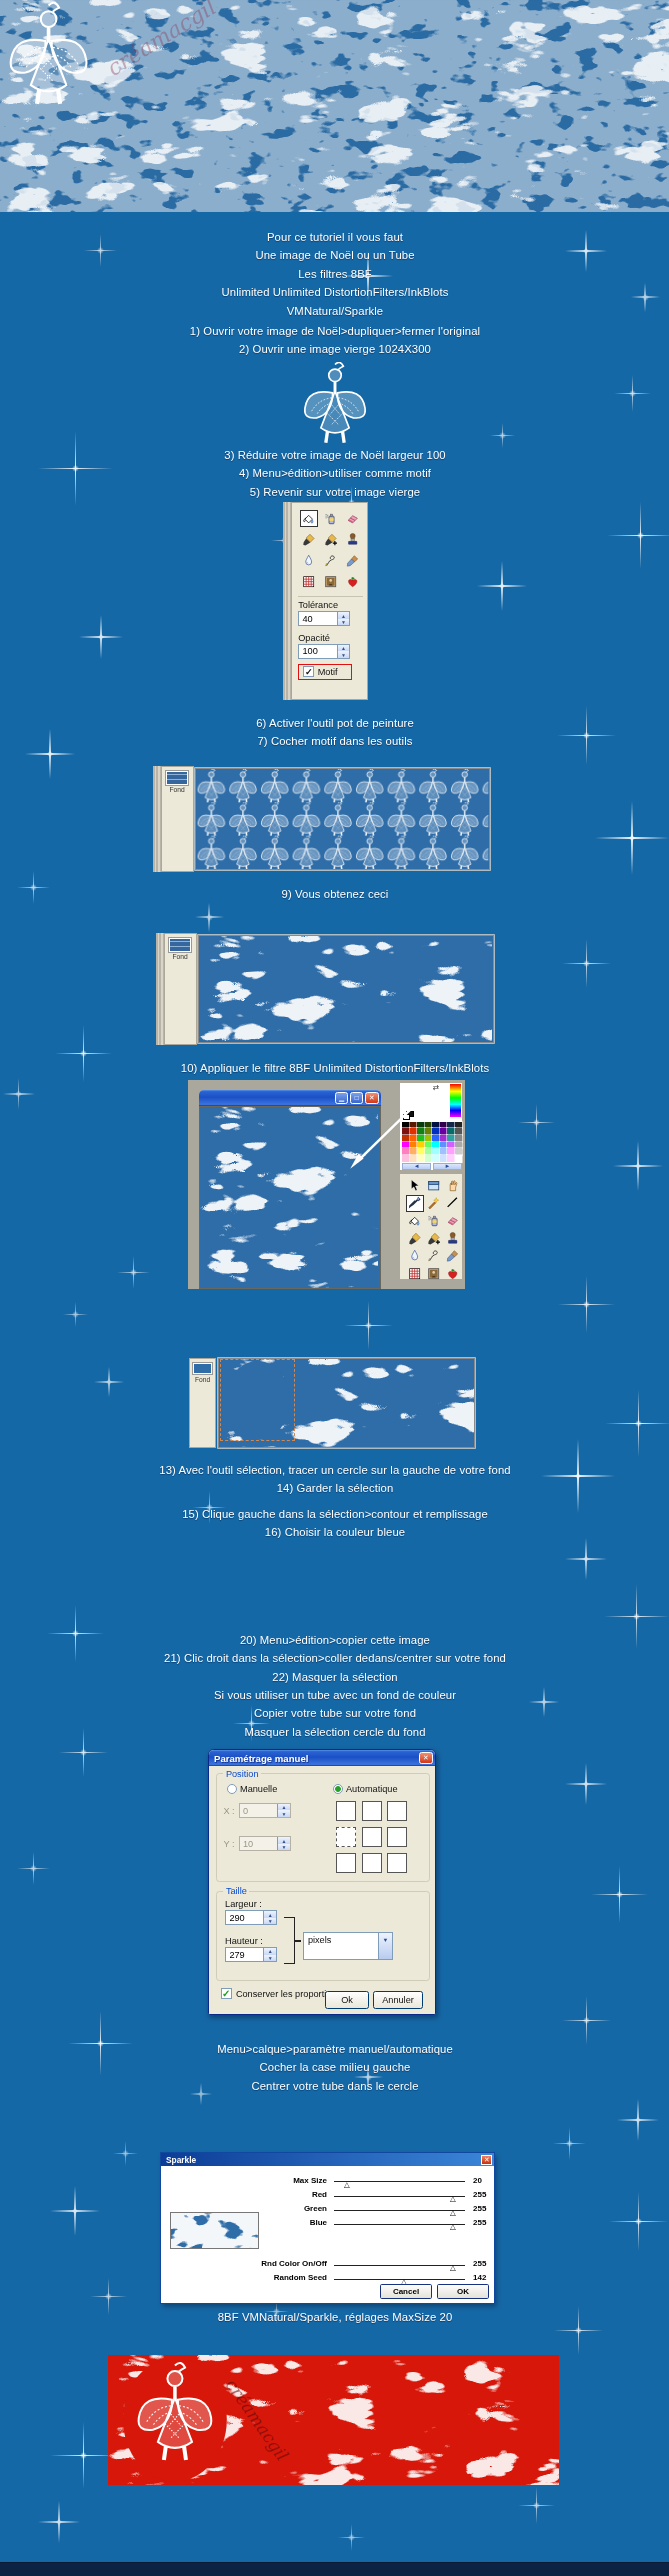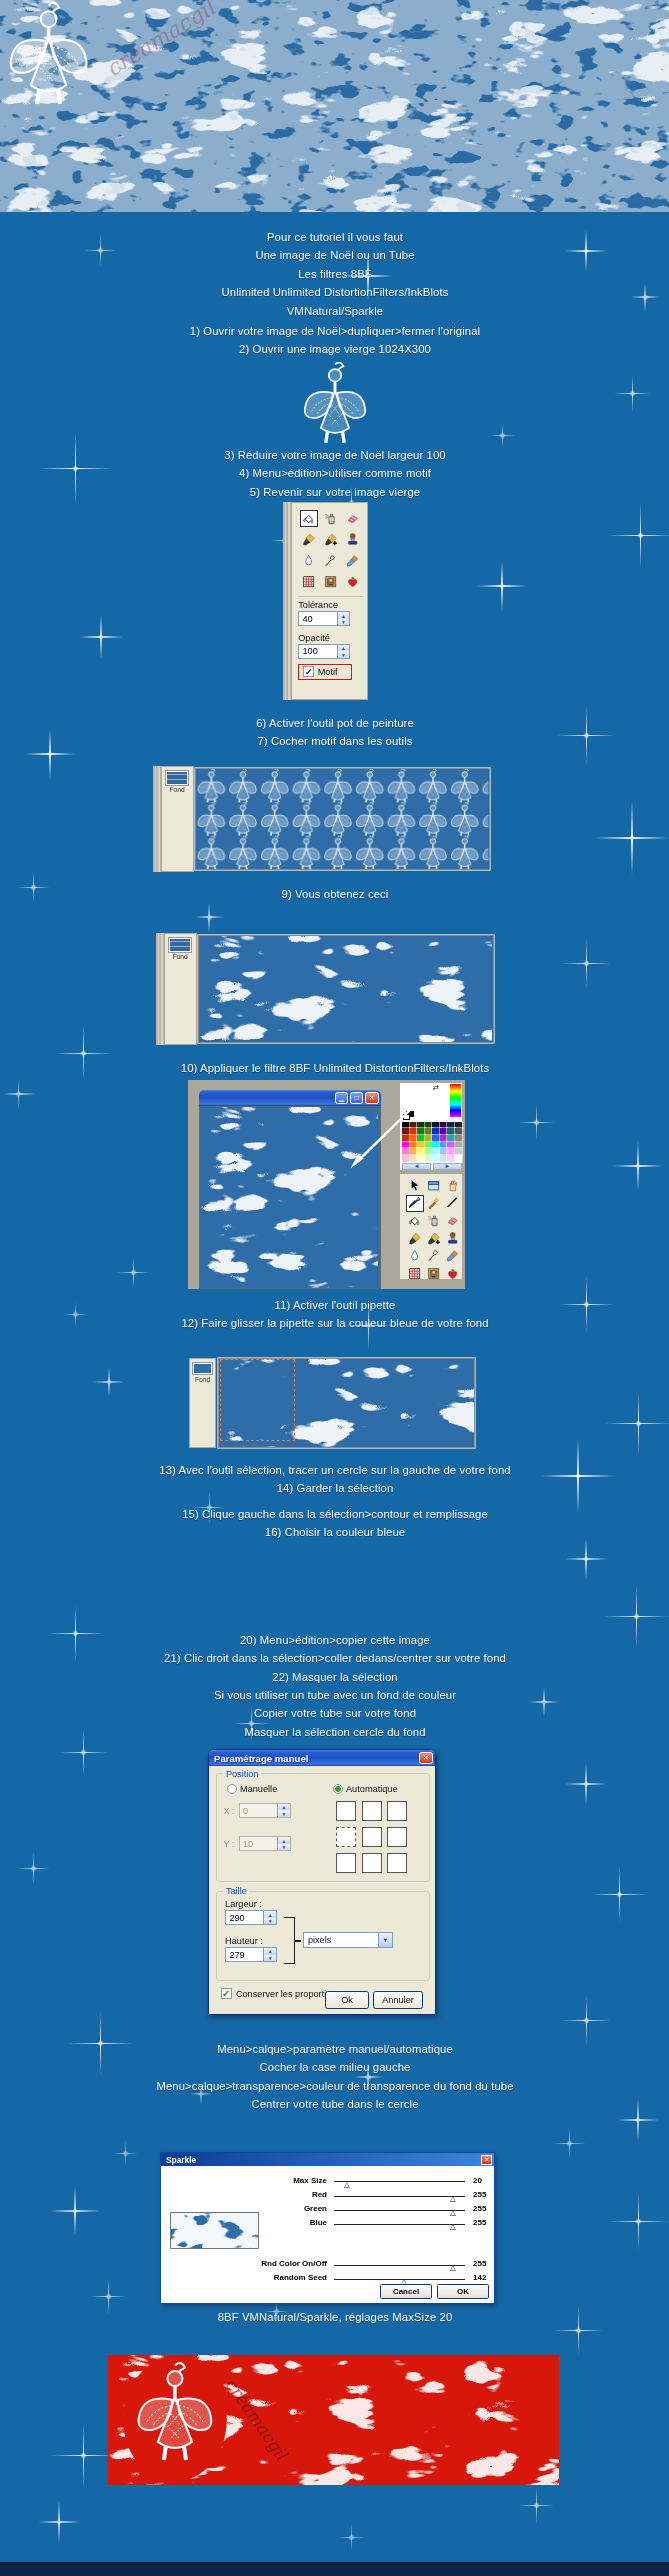--- a/index.html
+++ b/index.html
@@ -89,21 +89,21 @@
   .radio{display:inline-flex;align-items:center;gap:3.3px;font-size:9.2px;color:#111}
   .radio i{width:10px;height:10px;border-radius:50%;border:0.8px solid #7f9db9;background:#fff;display:inline-block}
   .radio.on i{background:radial-gradient(circle,#2aa02a 0 2.5px,#fff 3.3px)}
   .xylbl{font-size:9.2px;color:#9a9787}
   .anchor-grid{position:absolute;display:grid;grid-template-columns:repeat(3,20px);grid-auto-rows:20px;gap:5.9px}
   .anchor-grid i{background:#fff;border:0.8px solid #555}
   .anchor-grid i.dash{border:0.8px dashed #555}
   .dlbl{font-size:9.2px;color:#111}
   .bracket{position:absolute;width:11px;border:1.7px solid #222;border-left:none}
   .bracket-tick{position:absolute;height:1.7px;background:#222}
-  .combo{position:absolute;display:flex;width:90px;height:16px;border:0.8px solid #7f9db9;background:#fff}
+  .combo{position:absolute;display:flex;width:90px;height:28px;border:0.8px solid #7f9db9;background:#fff}
   .combo .cval{flex:1;font-size:9.2px;padding:1.7px 0 0 4.2px;color:#111}
   .combo .cbtn{width:13.4px;background:linear-gradient(#eef3fd,#b8ccf0);border-left:0.8px solid #7f9db9;
       color:#2a4a9a;font-size:5.9px;text-align:center;line-height:14.2px}
   .xpbutton{position:absolute;height:18.4px;border:0.8px solid #003c74;border-radius:2.5px;background:linear-gradient(#fff,#eae6d8);
       font-size:9.2px;color:#111;text-align:center;line-height:17px}
   
   .spark{position:absolute;left:160px;top:2152px;width:335px;height:152px;background:#fff;border:0.8px solid #1048a0;
       box-shadow:1.7px 2.5px 5px rgba(0,0,30,.35)}
   .spark-title{height:13.4px;background:linear-gradient(90deg,#0c3c96,#3a86d8);display:flex;align-items:center;
       justify-content:space-between;padding:0 1.7px 0 5px}
@@ -872,24 +872,20 @@
             </span>
         </div>
       </div>
     </div>
     <svg class="white-arrow" viewBox="0 0 130 110">
       <line x1="118" y1="8" x2="32" y2="92" stroke="#fff" stroke-width="3"></line>
       <polygon points="24,100 40,88 34,82" fill="#fff"></polygon>
     </svg>
   </div>
 
-  <div class="txt" style="top:1296px">
-    <div>11) Activer l'outil pipette</div>
-      <div>12) Faire glisser la pipette sur la couleur bleue de votre fond</div>
-  </div>
 
   <div class="shot" style="left:189px;top:1358px;width:286px;height:90px">
     <div class="layercol" style="left:0;width:27px">
       <div class="thumb plain" style="width:18.4px;height:11px"></div>
       <div class="layerlbl">Fond</div>
     </div>
     <div class="patbox" style="left:28.5px;top:0;right:0;bottom:0;border-width:0.8px">
       <svg width="255" height="89" viewBox="0 0 305 106">
           <rect width="305" height="106" fill="#2f6da8"></rect>
           <rect width="305" height="106" filter="url(#texWave)" opacity=".92"></rect>
@@ -990,21 +986,20 @@
       <span class="chk">✓</span>
       <span class="dlbl">Conserver les proportions</span>
     </div>
     <span class="xpbutton" style="left:116px;top:241px;width:44px">Ok</span>
     <span class="xpbutton" style="left:164px;top:241px;width:50px">Annuler</span>
   </div>
 
   <div class="txt" style="top:2040px">
     <div>Menu&gt;calque&gt;paramètre manuel/automatique</div>
       <div>Cocher la case milieu gauche</div>
-    <div>Menu&gt;calque&gt;transparence&gt;couleur de transparence du fond du tube</div>
       <div>Centrer votre tube dans le cercle</div>
   </div>
 
   <div class="spark">
     <div class="spark-title">
       <b>Sparkle</b>
       <span class="spark-x">✕</span>
     </div>
     <div class="sl-row" style="top:22.6px">
       <span class="sl-lab">Max Size</span>

